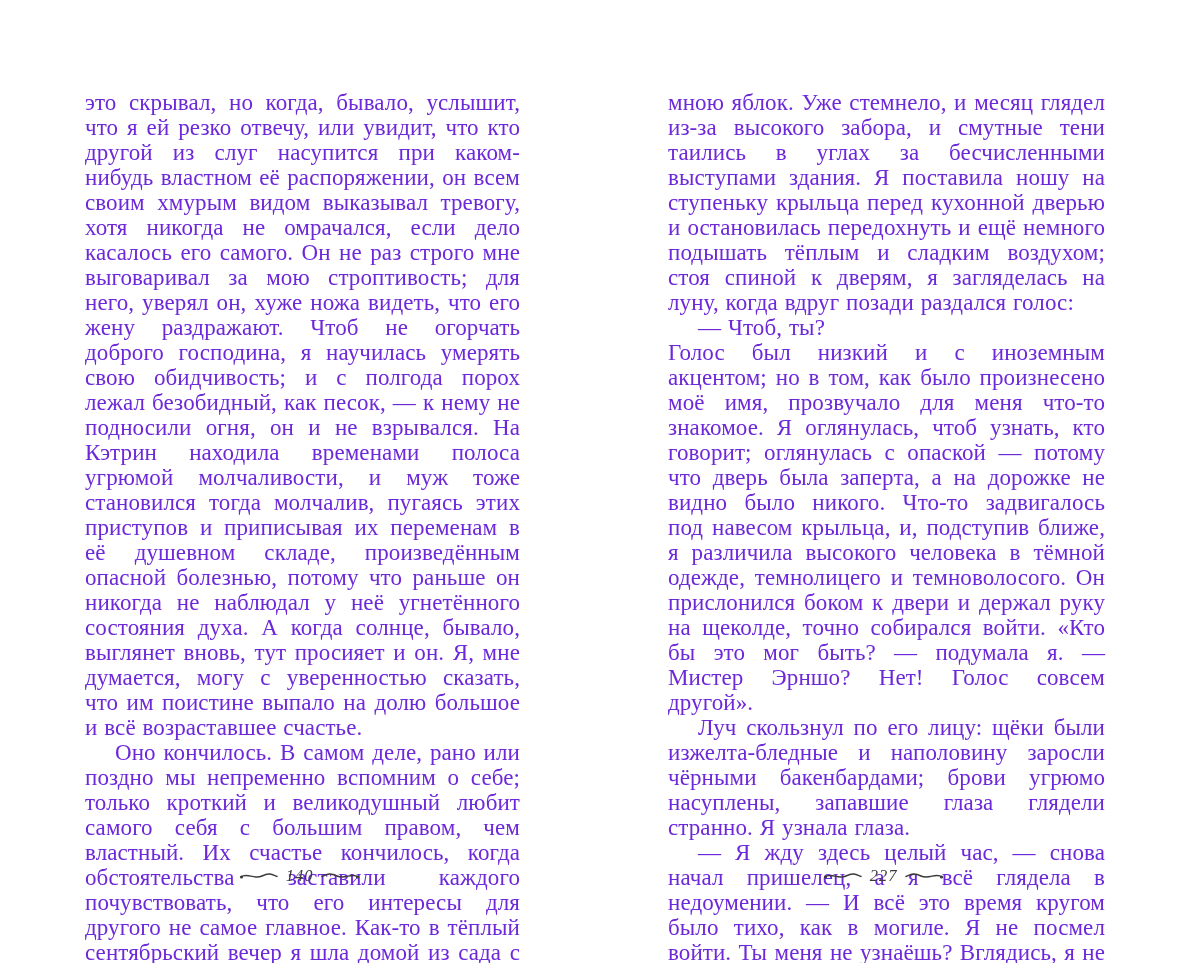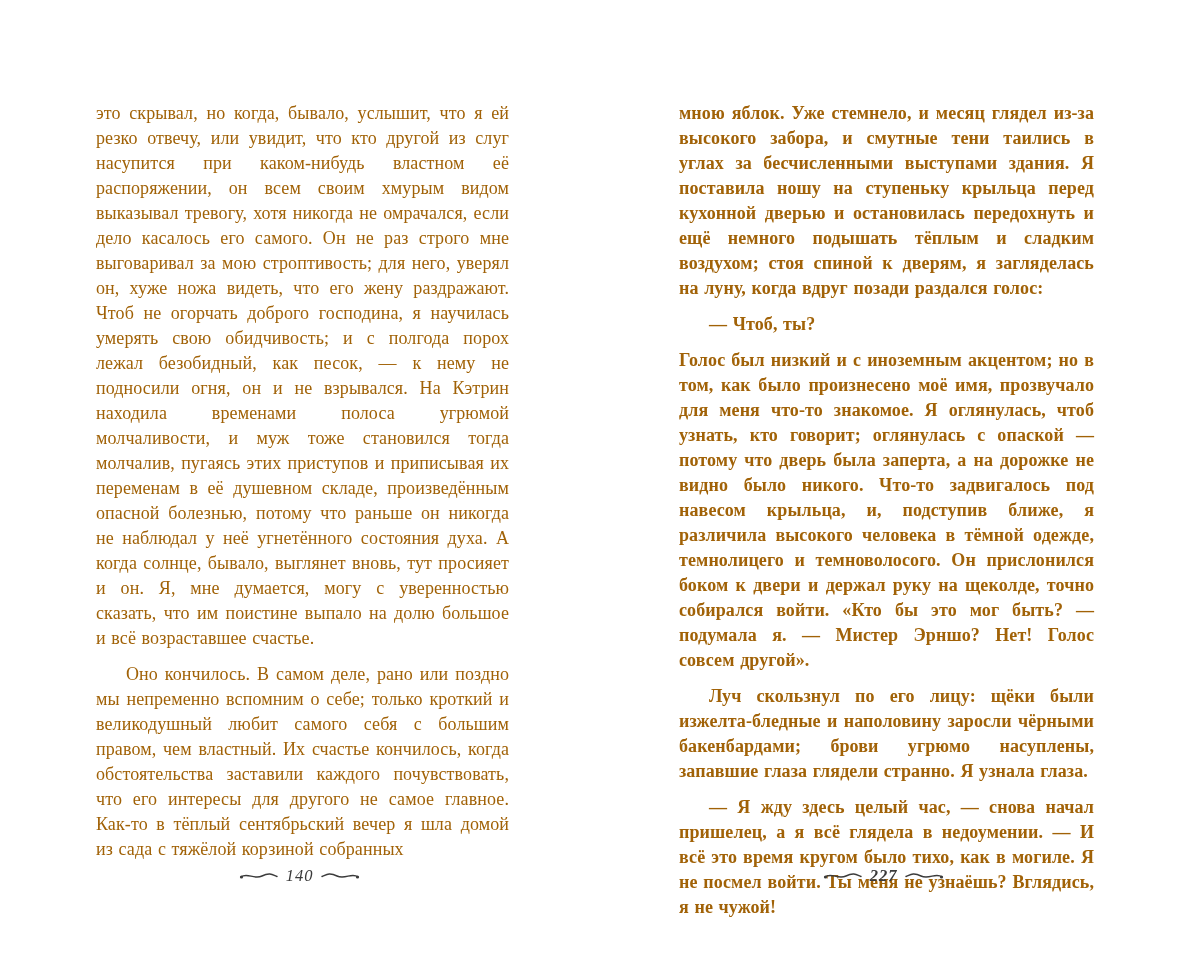--- a/index.html
+++ b/index.html
@@ -20,33 +20,33 @@
     height: 963px;
     background: #ffffff;
   }
   .page {
     position: relative;
     width: 595px;
     height: 963px;
     box-sizing: border-box;
   }
   .page.left  { padding: 90px 75px 0 85px; }
-  .page.right { padding: 90px 85px 0 73px; font-weight: bold; }
+  .page.right { padding: 90px 85px 0 73px; }
 
   .text-block {
     width: 100%;
   }
   .para {
-    margin: 11px;
-    font-size: 18px;
+    margin: 0;
+    font-size: 23px;
     line-height: 25px;
     text-align: justify;
     letter-spacing: 0.1px;
     word-spacing: 1px;
-    color: #a16207;
+    color: #6d28d9;
   }
   .para.indent {
     text-indent: 30px;
   }
 
   .page-footer {
     position: absolute;
     top: 866px;
     left: 0;
     right: 6px;

